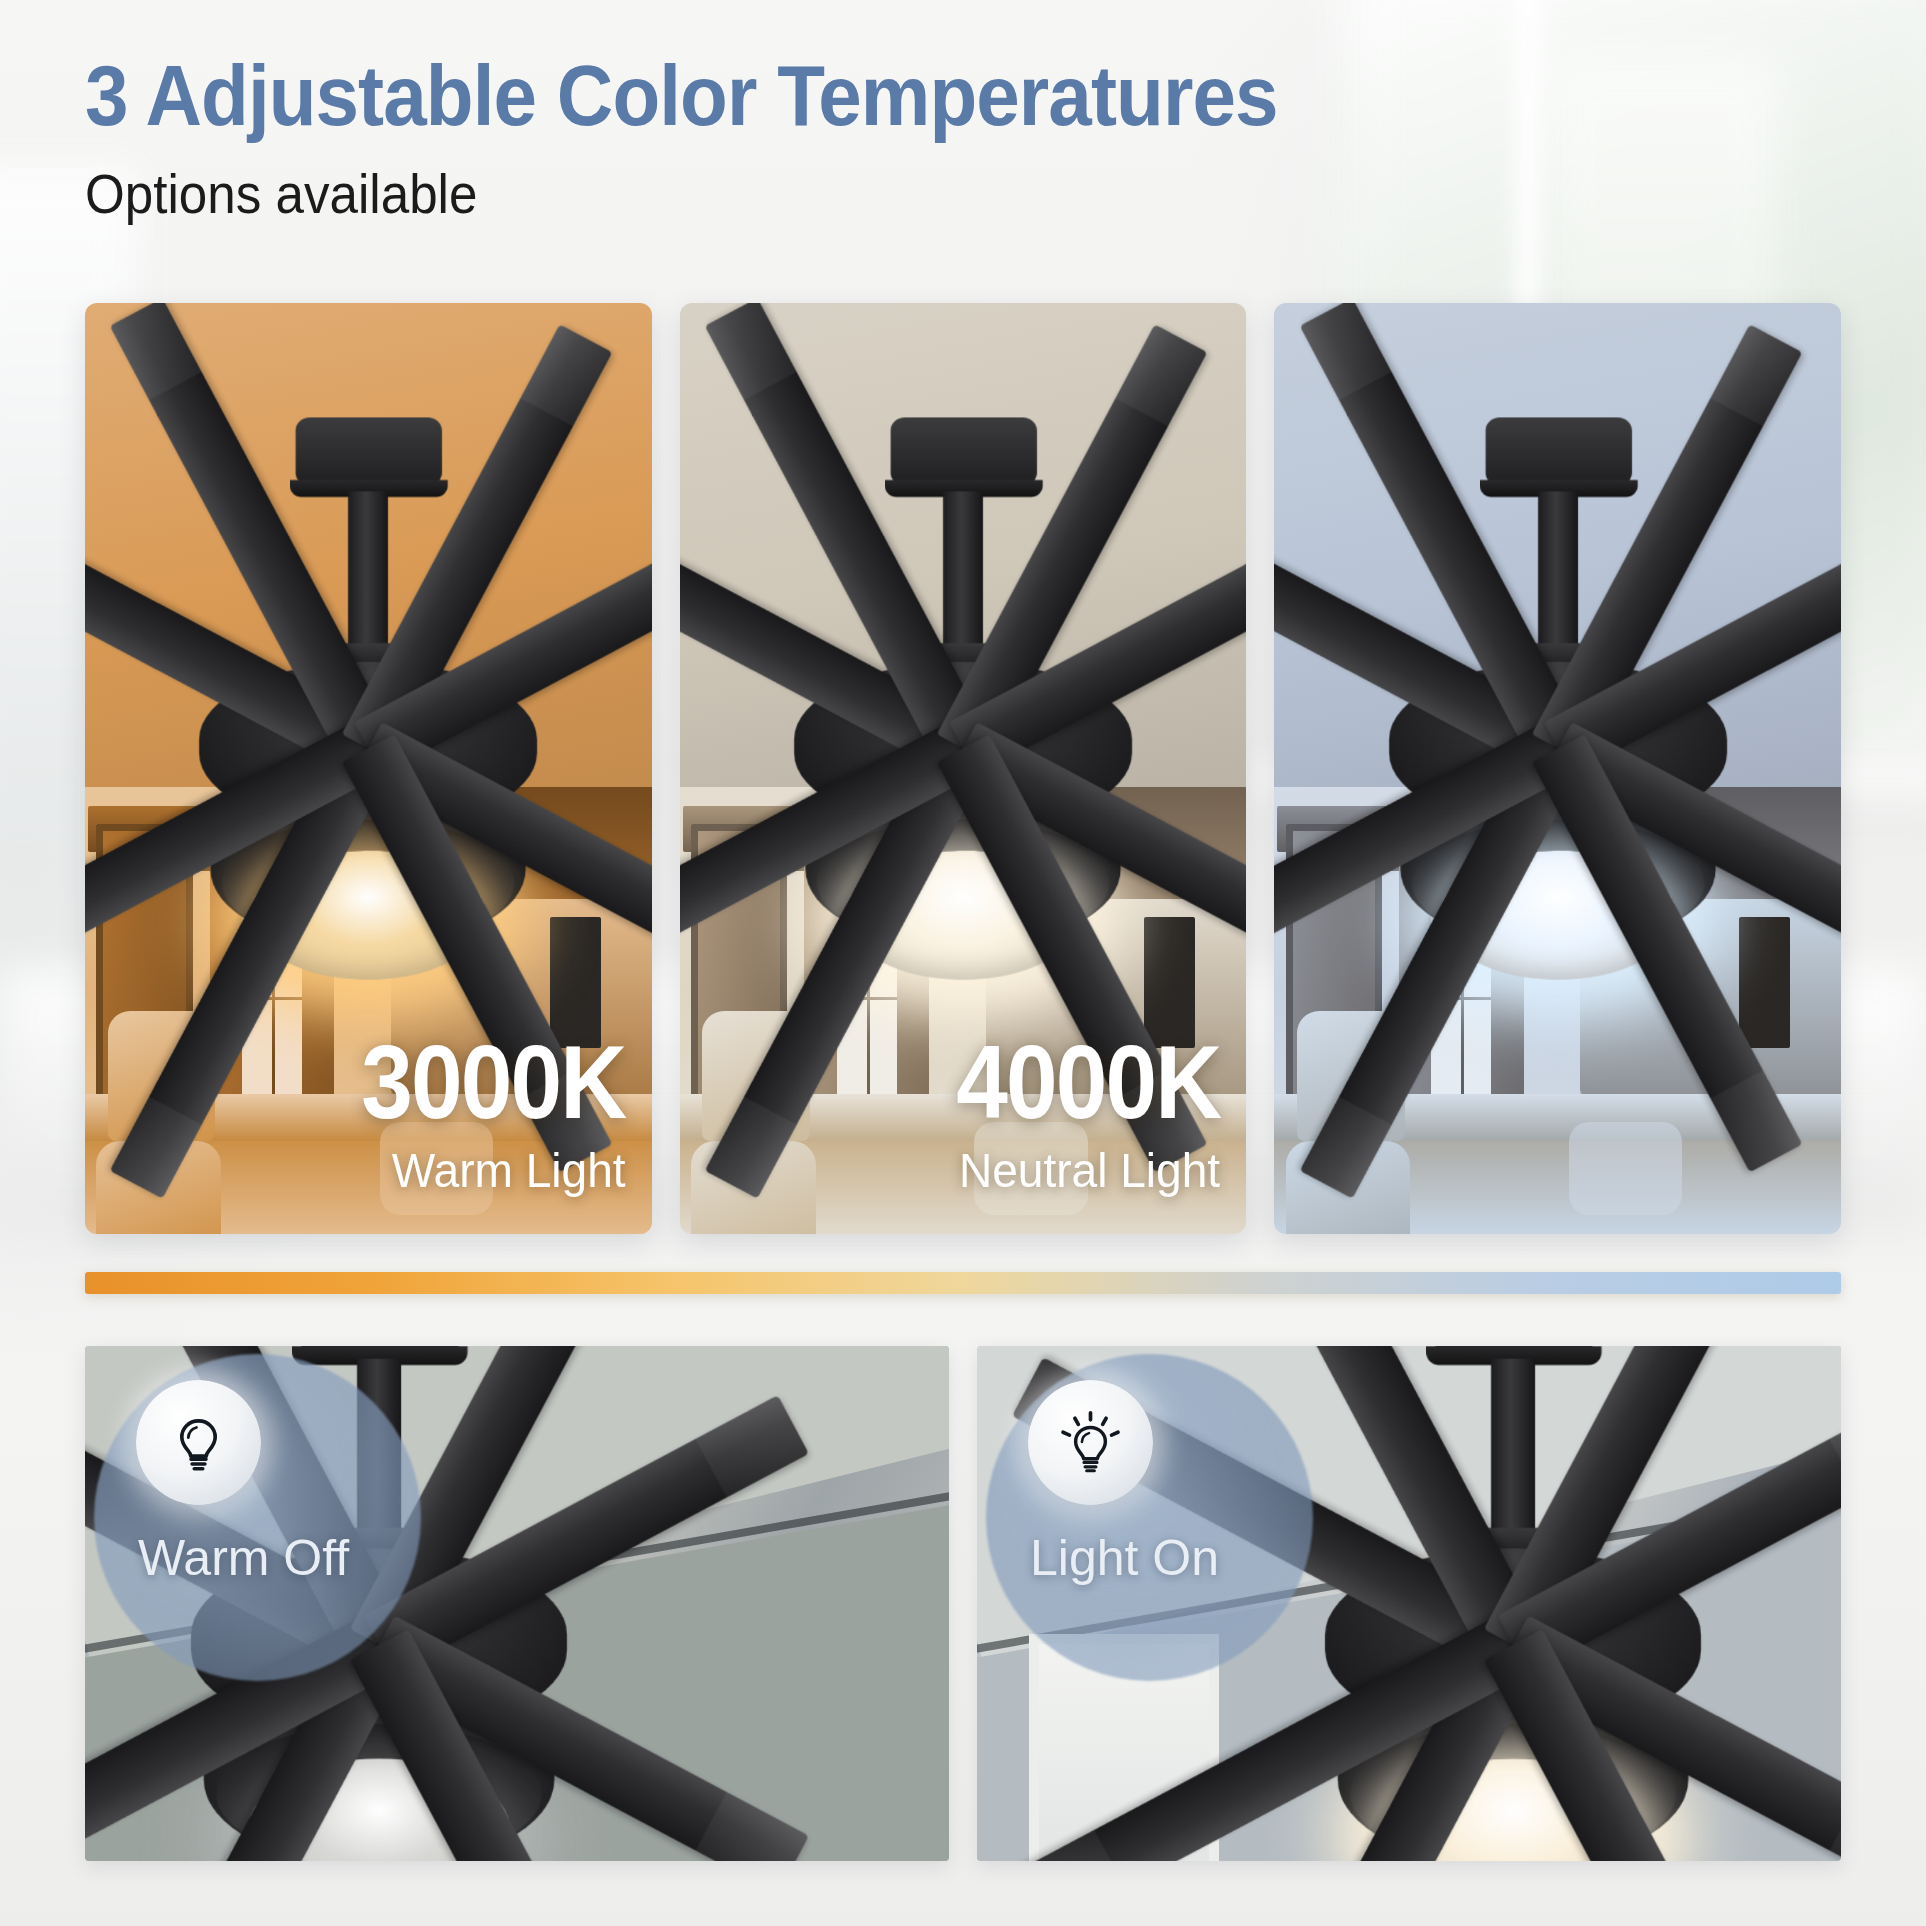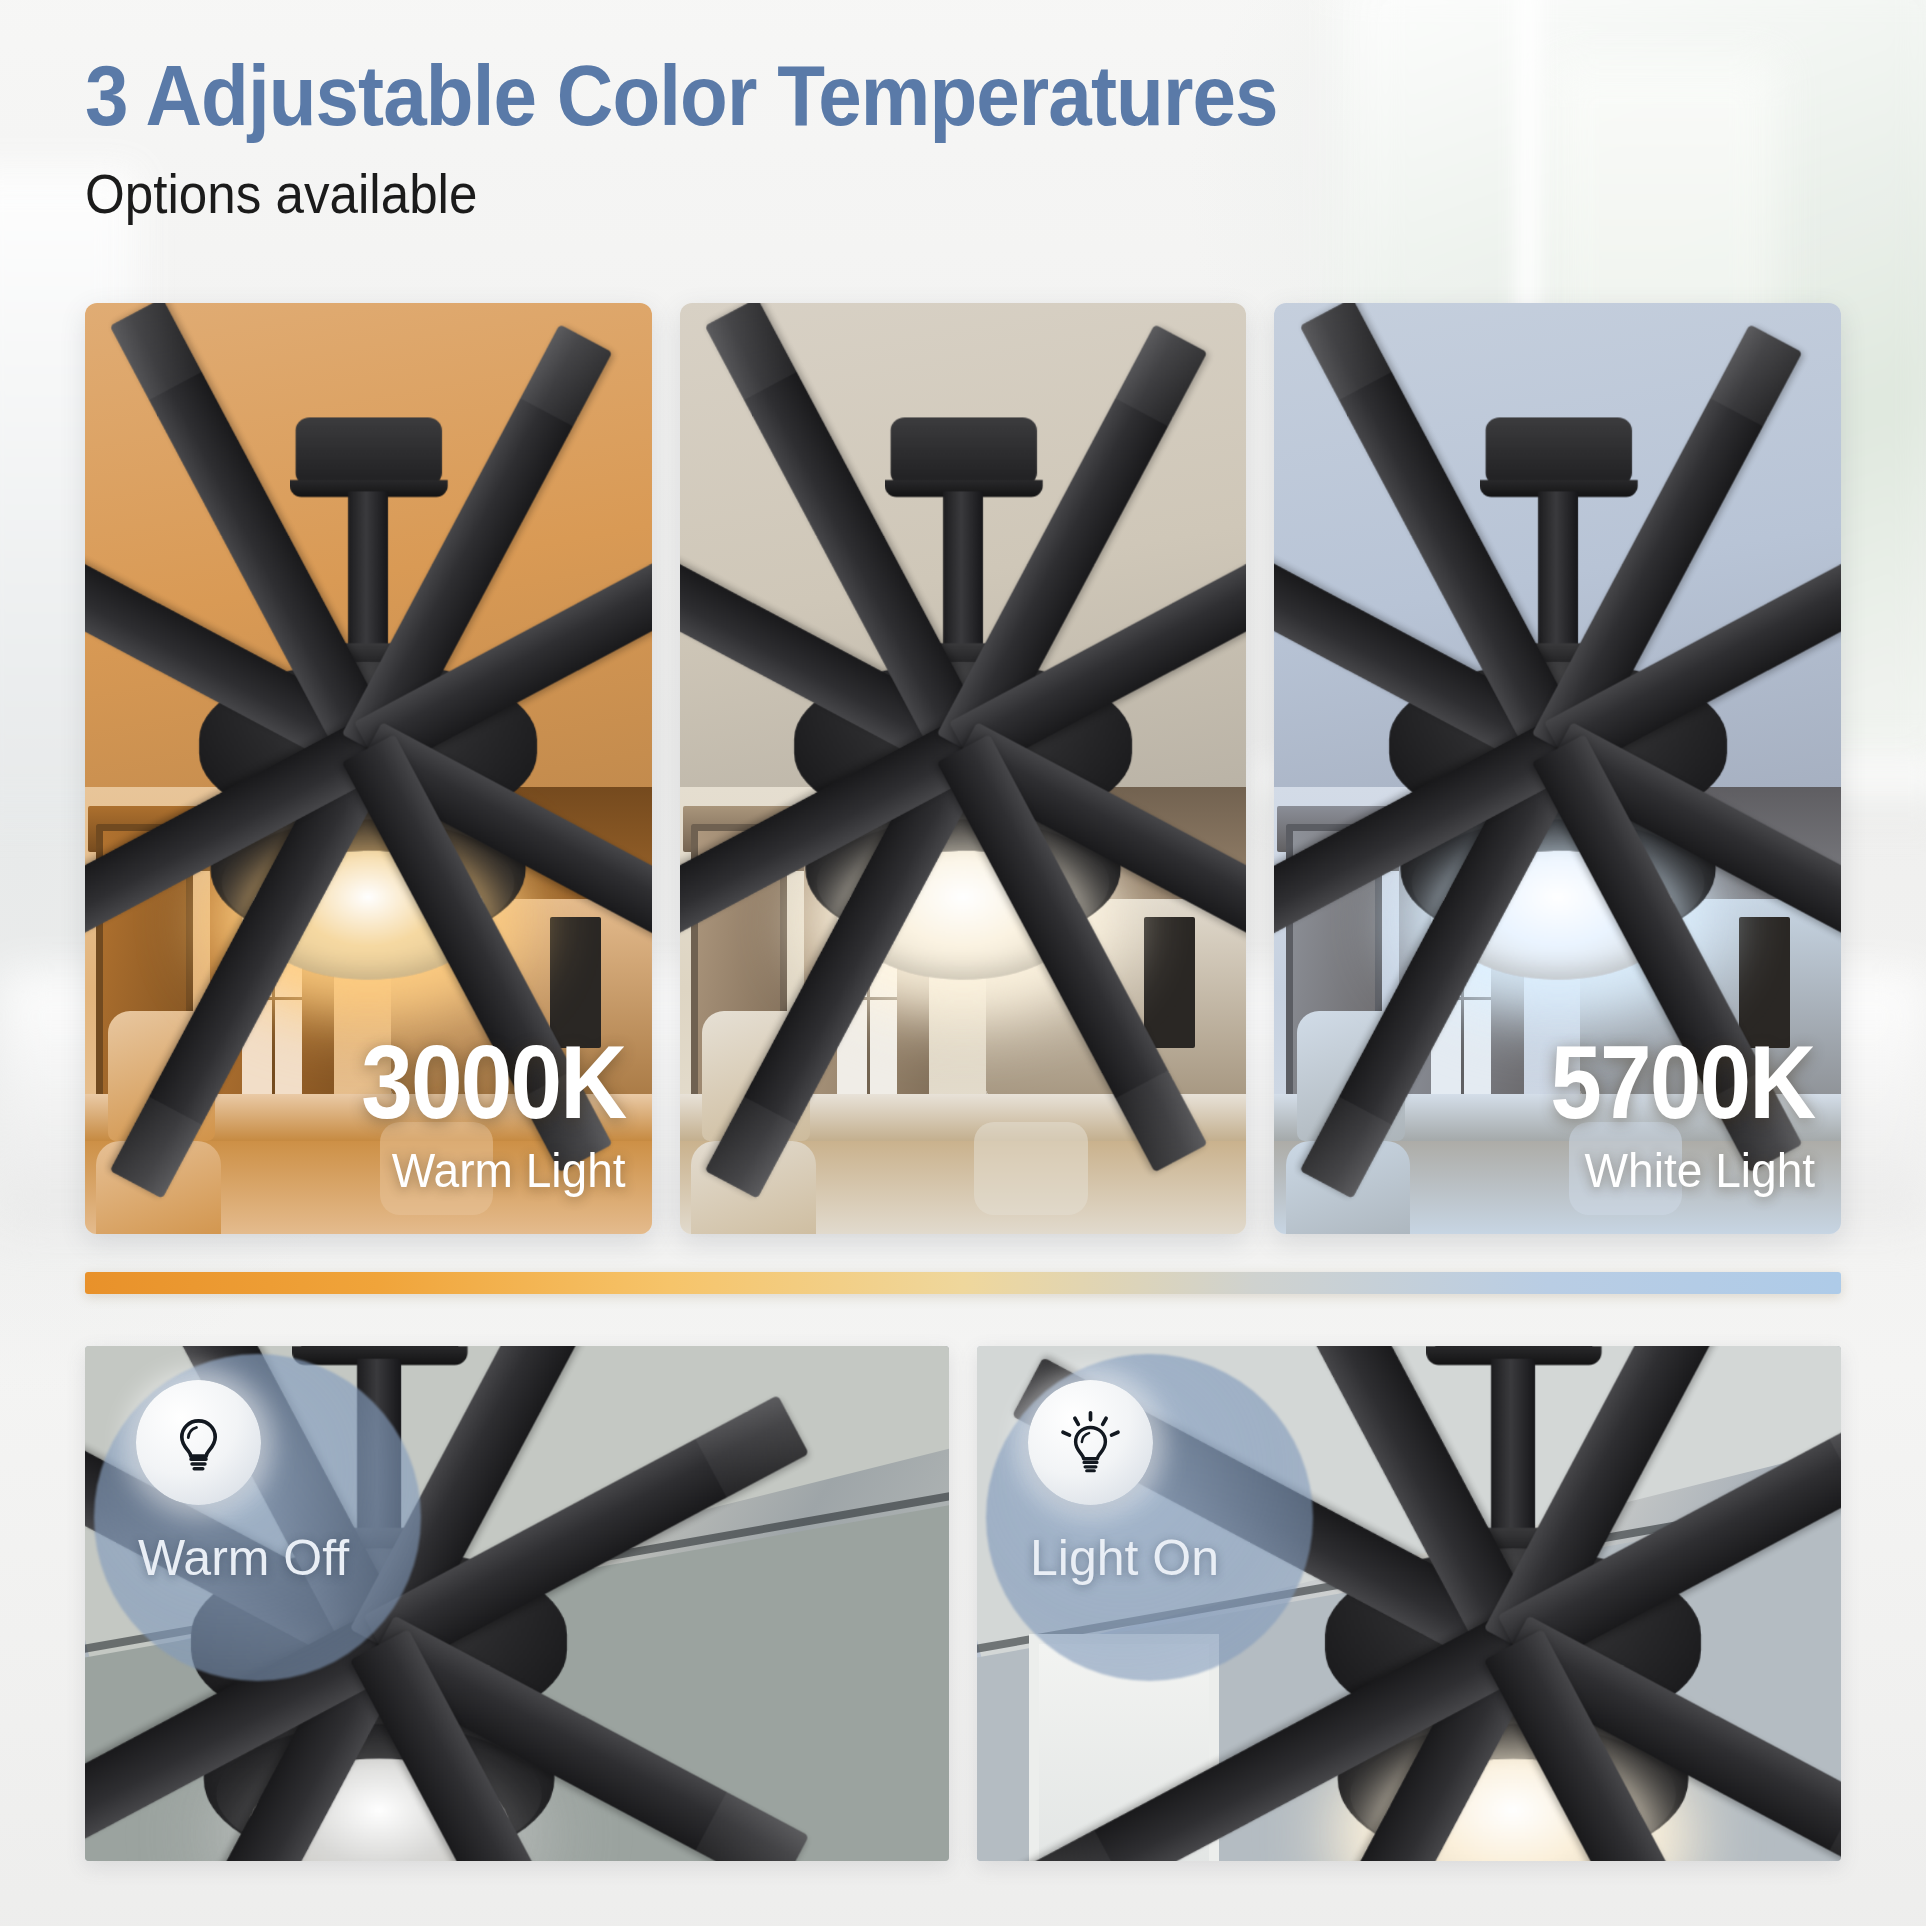--- a/index.html
+++ b/index.html
@@ -319,20 +319,24 @@
         <div class="mountLip"></div>
         <div class="downrod"></div>
         <div class="collar"></div>
         <div class="lensGlow" style="background: rgba(255, 246, 225, 0.75);"></div>
         <div class="hub"></div>
         <div class="motorRing"></div>
         <div class="motorRing2"></div>
         <div class="lens" style="background: radial-gradient(at 50% 36%, rgb(255, 255, 255) 0%, rgb(251, 243, 226) 42%, rgb(219, 210, 190) 100%); box-shadow: rgba(255, 246, 225, 0.75) 0px 0px 34px 10px, rgba(0, 0, 0, 0.12) 0px -6px 14px inset;"></div>
       </div>
       <div class="capFade"></div>
+      <div class="capWrap">
+        <div class="kelvin">4000K</div>
+        <div class="kLabel">Neutral Light</div>
+      </div>
     </div>
     <div class="card">
       <div class="scene">
         <div class="ceil" style="background: linear-gradient(170deg, rgb(197, 207, 221) 0%, rgb(184, 196, 214) 55%, rgb(166, 176, 193) 100%);"></div>
         <div class="wallA" style="background: linear-gradient(rgb(211, 219, 231) 0%, rgb(198, 209, 224) 45%, rgb(215, 223, 233) 100%);"></div>
         <div class="cabTop" style="background: linear-gradient(rgb(95, 94, 98), rgb(125, 126, 131));"></div>
         <div class="marble" style="background: linear-gradient(118deg, rgba(255, 255, 255, 0.55) 0px, rgba(255, 255, 255, 0.55) 2px, transparent 2px, transparent 26px), linear-gradient(62deg, rgba(255, 255, 255, 0.35) 0px, rgba(255, 255, 255, 0.35) 2px, transparent 2px, transparent 40px), linear-gradient(150deg, rgba(0, 0, 0, 0.1) 0px, rgba(0, 0, 0, 0.1) 3px, transparent 3px, transparent 57px), linear-gradient(rgb(199, 213, 227), rgb(144, 148, 153));"></div>
         <div class="lintelA" style="background: linear-gradient(rgb(139, 142, 151), rgb(97, 96, 98));"></div>
         <div class="lintelB" style="background: linear-gradient(rgb(139, 142, 151), rgb(97, 96, 98));"></div>
         <div class="doorA" style="background: linear-gradient(100deg, rgb(144, 148, 156), rgb(106, 104, 106)); box-shadow: rgb(91, 93, 99) 0px 0px 0px 7px inset;"></div>
@@ -361,24 +365,20 @@
         <div class="mountLip"></div>
         <div class="downrod"></div>
         <div class="collar"></div>
         <div class="lensGlow" style="background: rgba(222, 240, 255, 0.75);"></div>
         <div class="hub"></div>
         <div class="motorRing"></div>
         <div class="motorRing2"></div>
         <div class="lens" style="background: radial-gradient(at 50% 36%, rgb(255, 255, 255) 0%, rgb(234, 244, 255) 42%, rgb(207, 210, 210) 100%); box-shadow: rgba(222, 240, 255, 0.75) 0px 0px 34px 10px, rgba(0, 0, 0, 0.12) 0px -6px 14px inset;"></div>
       </div>
       <div class="capFade"></div>
-      <div class="capWrap">
-        <div class="kelvin">5700K</div>
-        <div class="kLabel">White Light</div>
-      </div>
     </div>
   </div>
 
 <div id="divider" style="background: linear-gradient(90deg, rgb(232, 145, 42), rgb(240, 164, 58), rgb(246, 196, 106), rgb(239, 215, 156), rgb(207, 210, 207), rgb(185, 205, 228), rgb(174, 203, 232));"></div>
 
 <div id="bottom">
     <div class="bpanel">
       <div class="bscene" style="background: linear-gradient(122deg, rgb(184, 192, 198) 0%, rgb(169, 178, 186) 24%, rgb(205, 204, 196) 47%, rgb(158, 165, 168) 70%, rgb(195, 198, 194) 100%);"></div>
       <div class="bdiag" style="left: -6%; top: -30%; width: 130%; height: 66%; background: rgb(196, 200, 195); transform: rotate(-14deg);"></div>
       <div class="bdiag" style="left: -10%; top: 44%; width: 135%; height: 80%; background: rgb(155, 163, 159); transform: rotate(-10deg);"></div>

